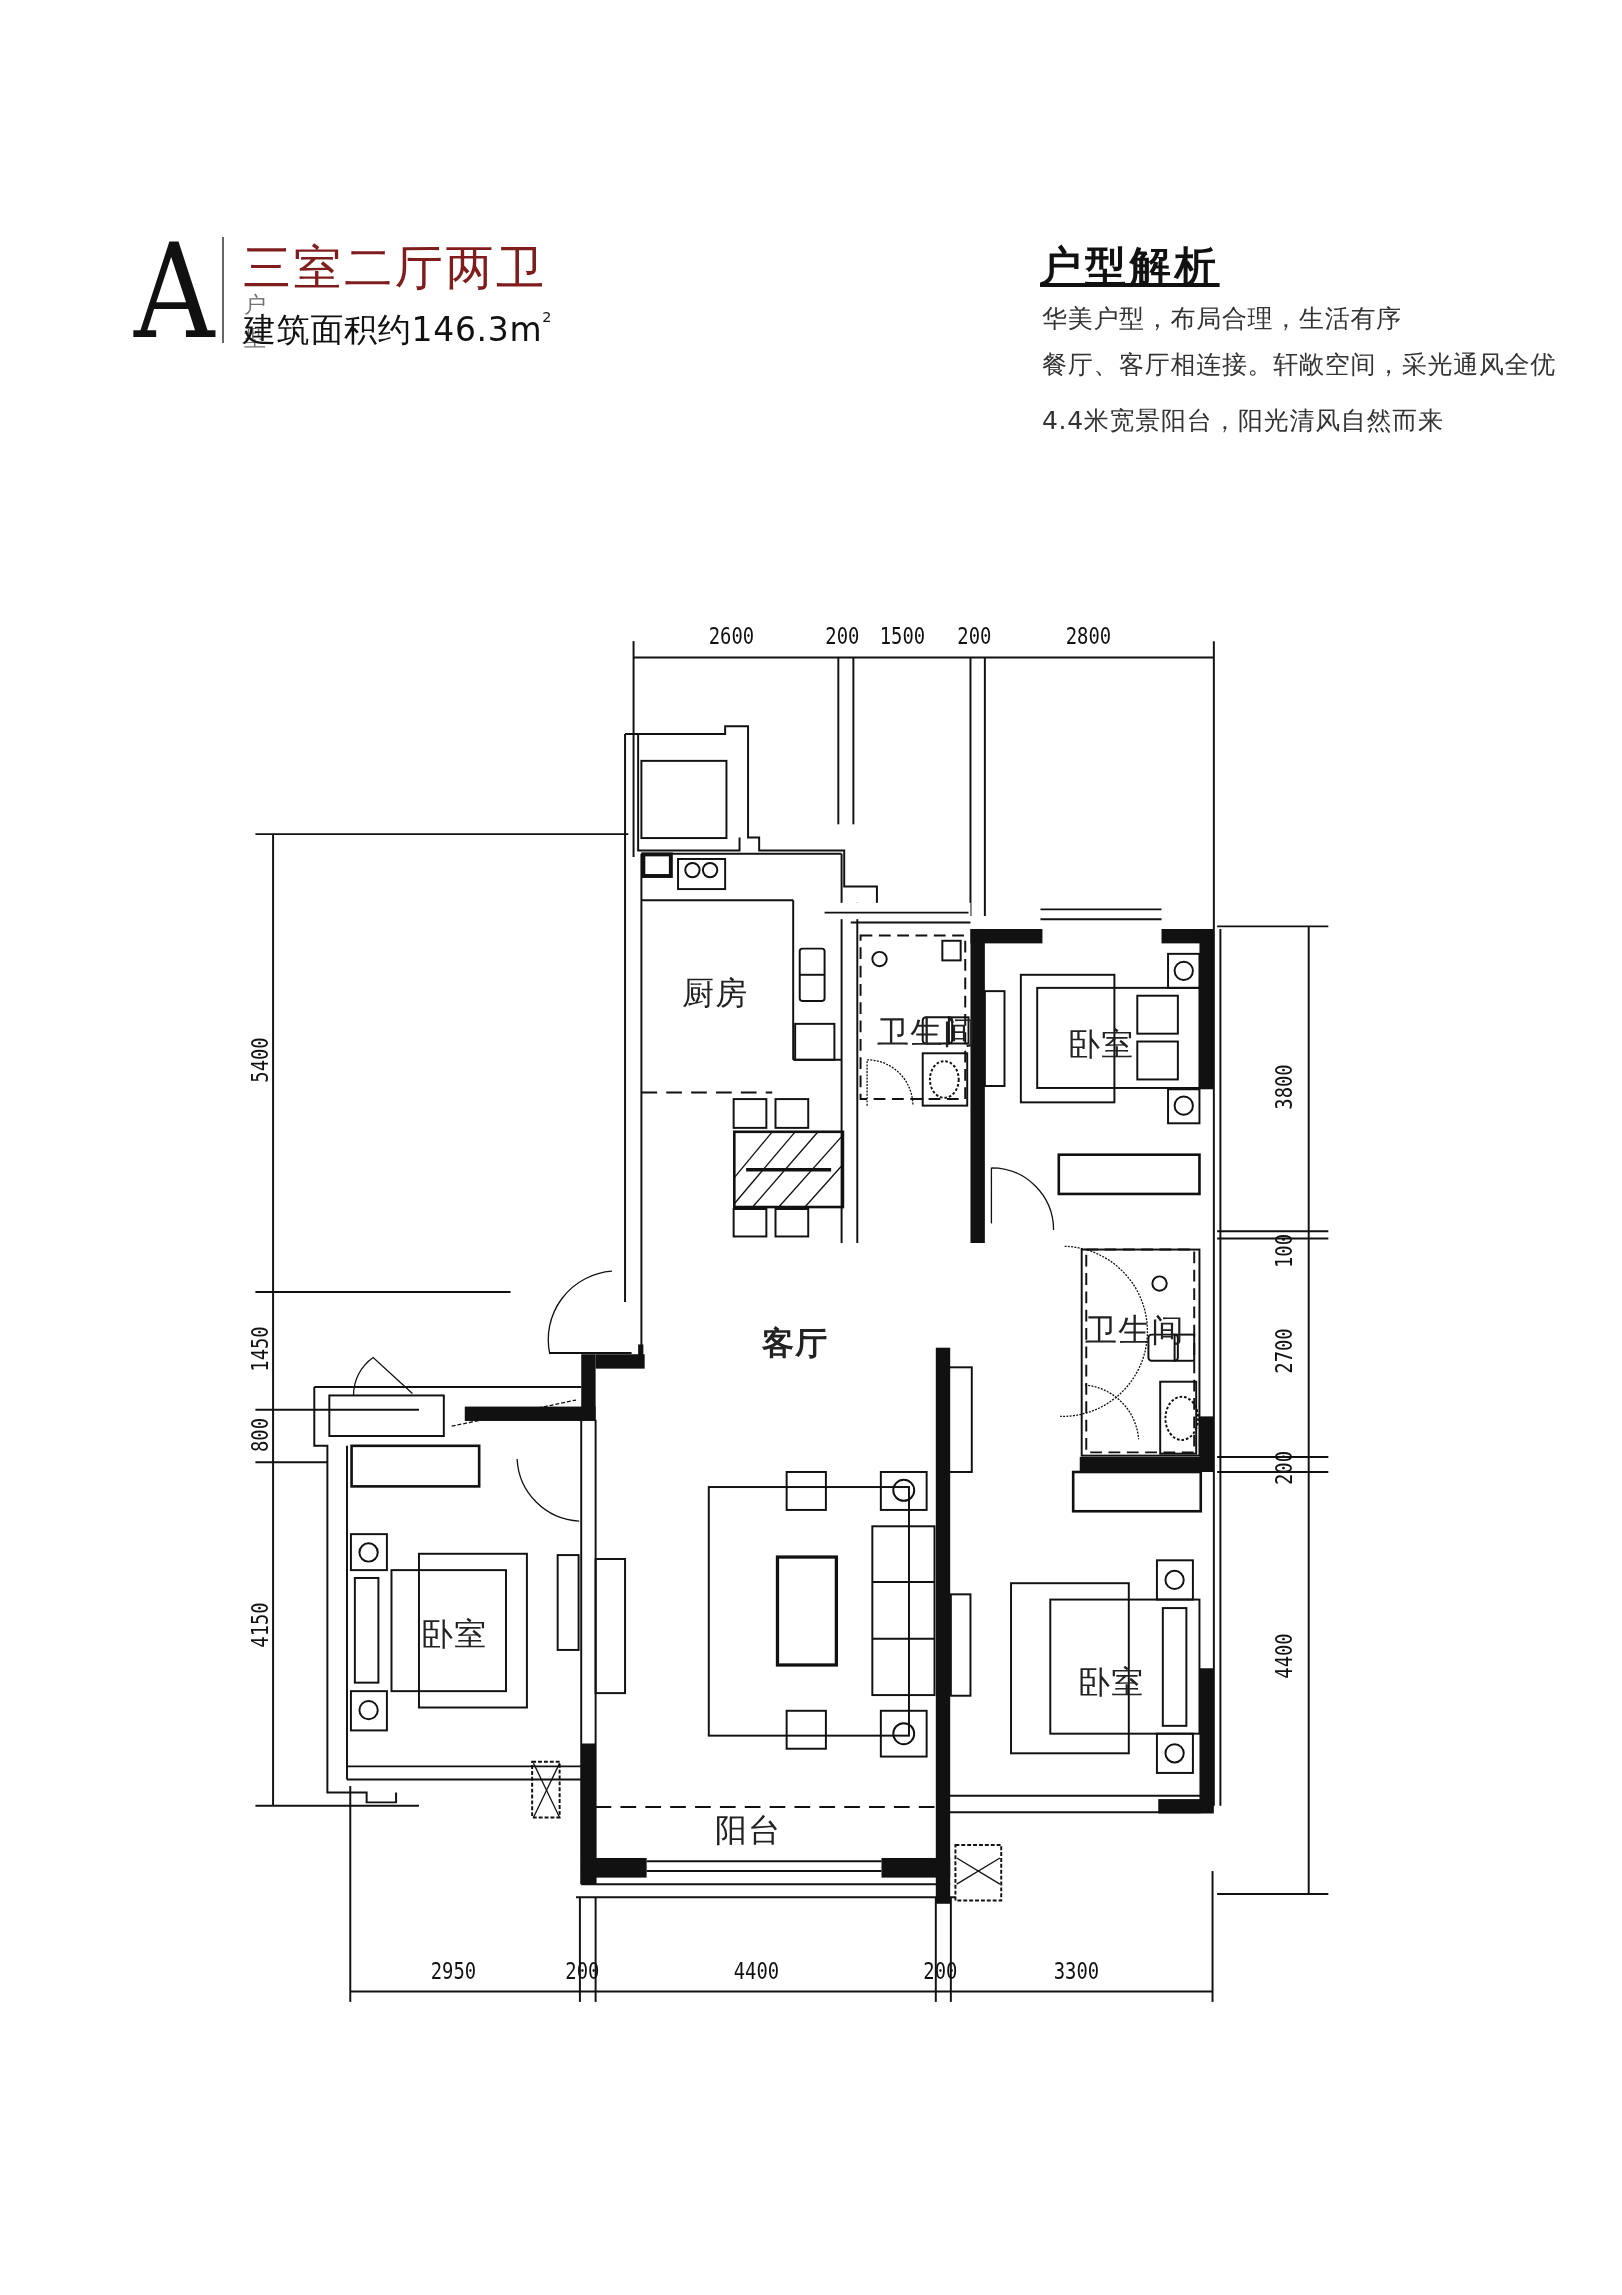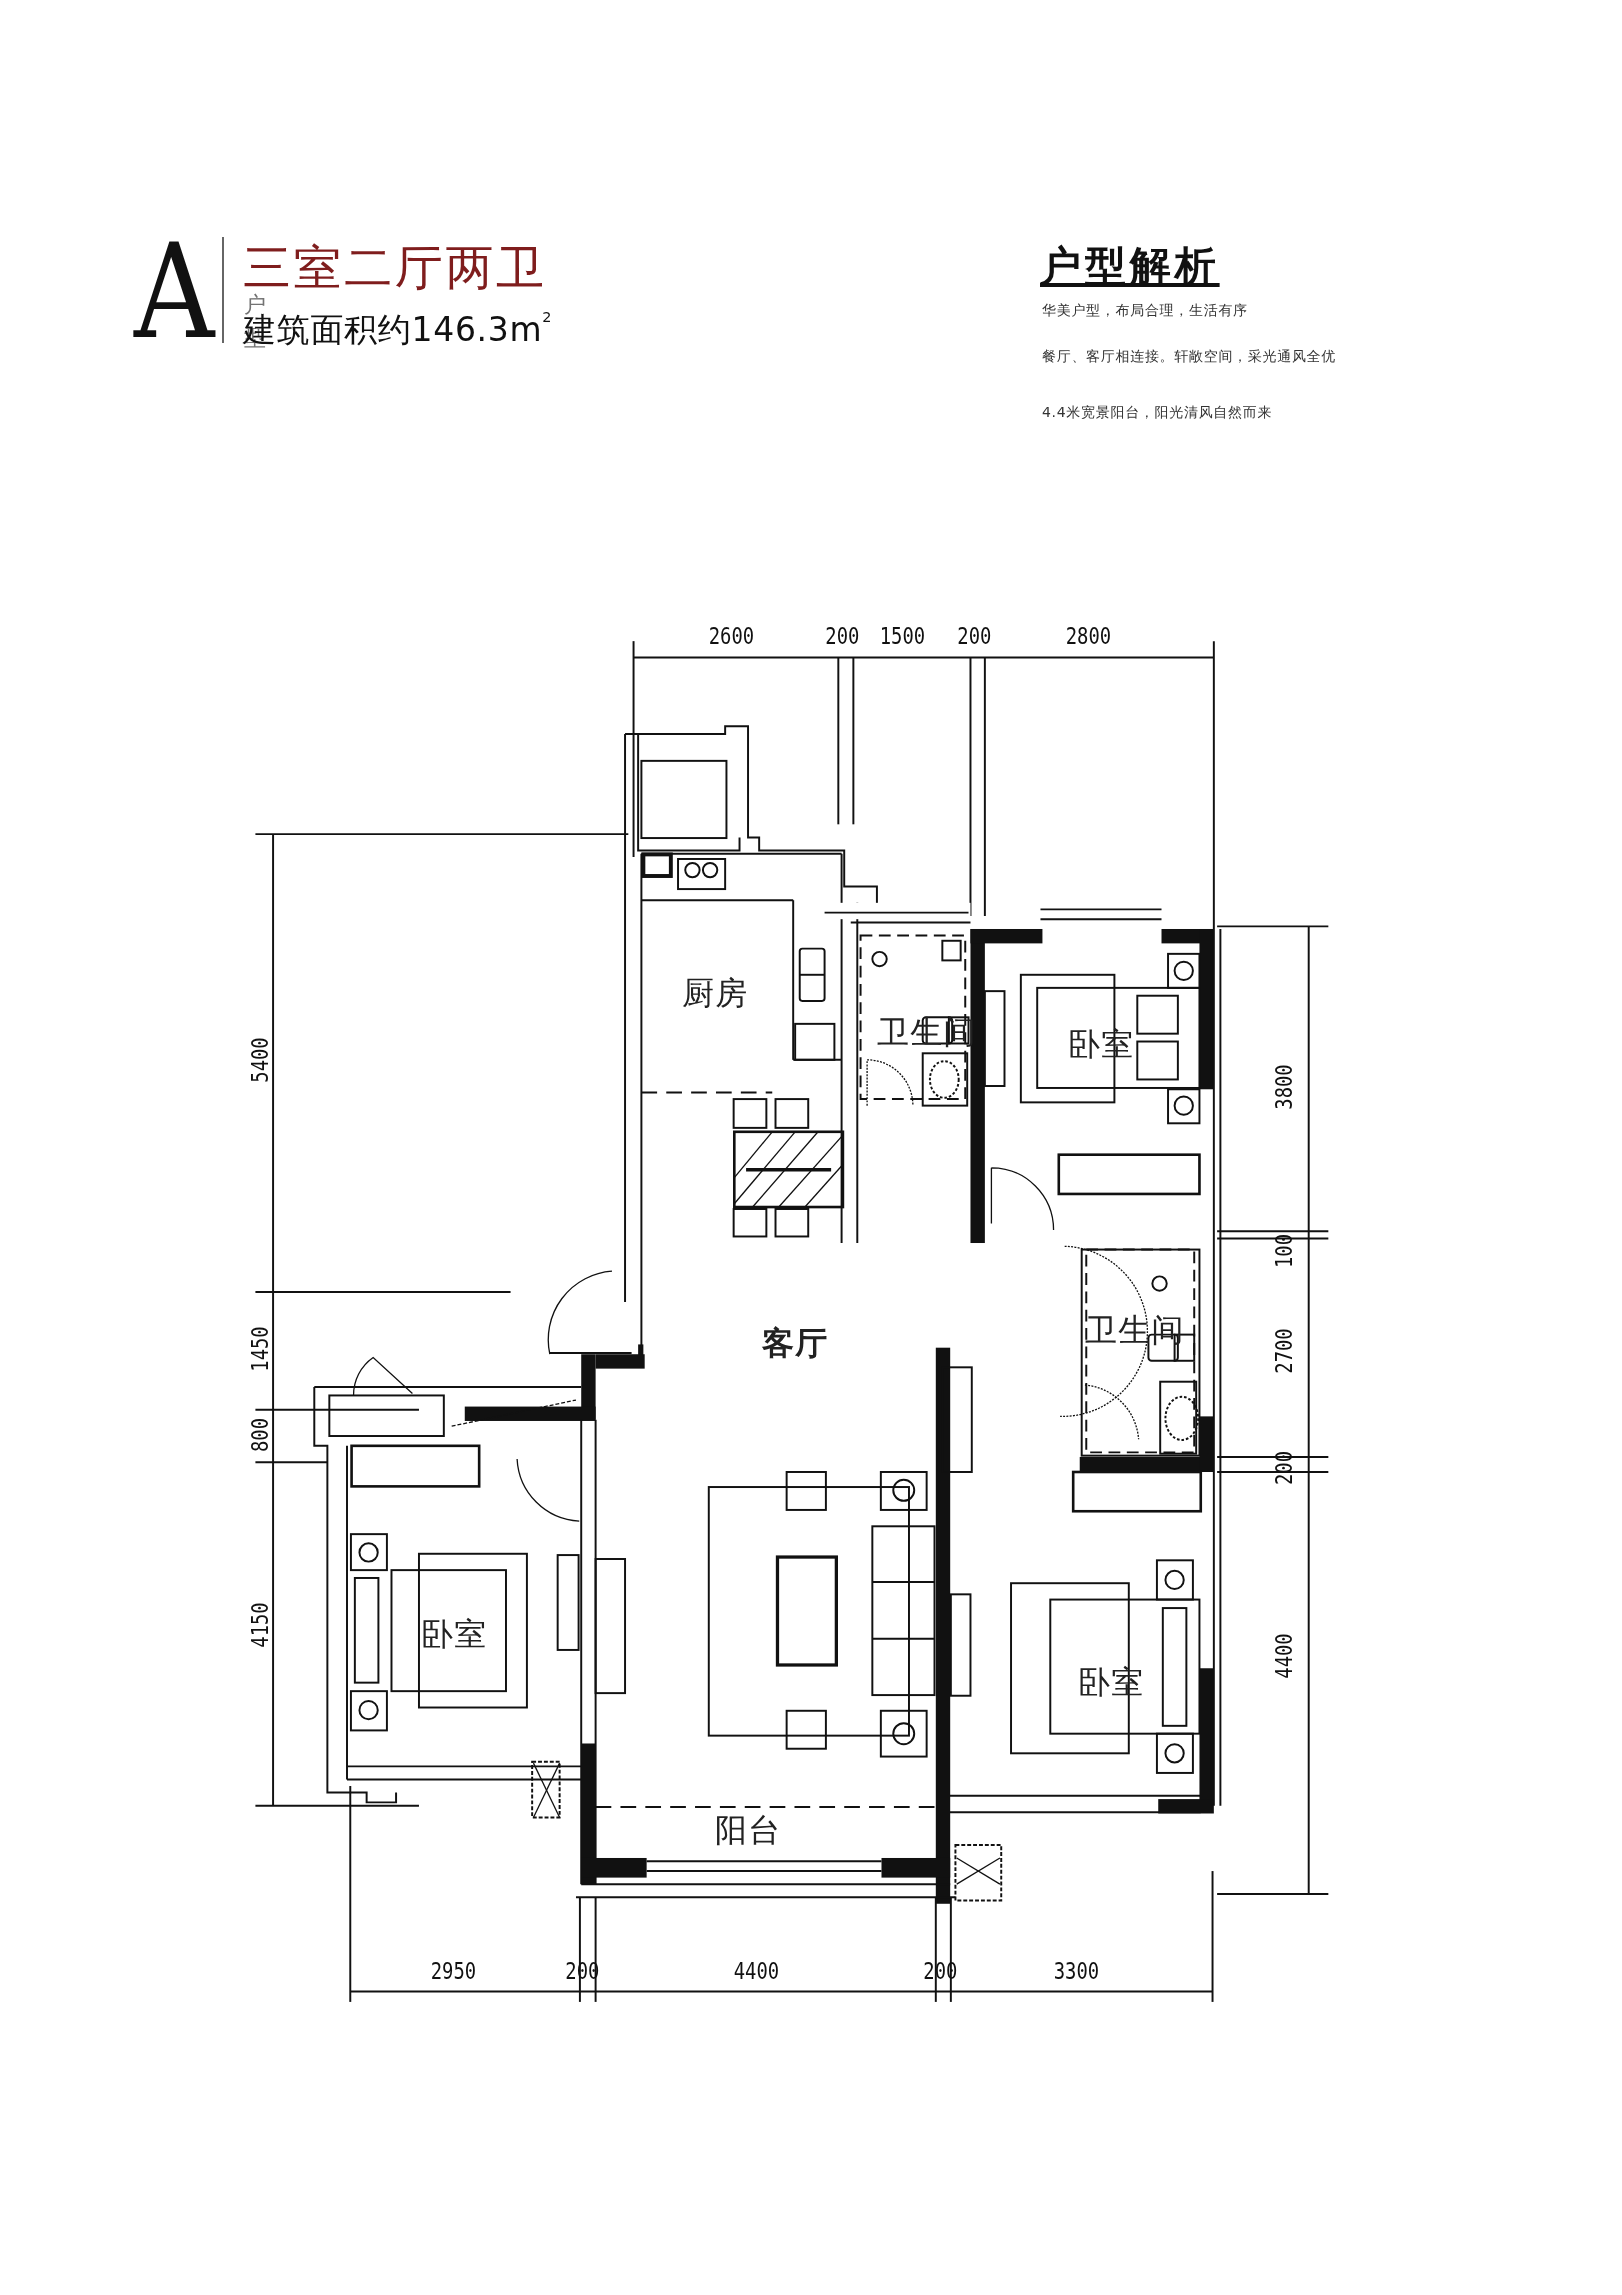--- a/index.html
+++ b/index.html
@@ -4,21 +4,21 @@
 <style>
   html, body { margin: 0; padding: 0; background: #ffffff; }
   body { width: 1623px; height: 2295px; position: relative; overflow: hidden; font-family: "DejaVu Sans", sans-serif; color: #111; }
   .hdr-letter { position: absolute; left: 134px; top: 226px; font-family: "DejaVu Serif", serif; font-size: 131px; line-height: 1; color: #111; transform: scaleX(0.85); transform-origin: left top; }
   .hdr-type { position: absolute; left: 244px; top: 288px; width: 26px; font-size: 22px; line-height: 33px; color: #737373; font-family: "DejaVu Serif", serif; }
   .hdr-divider { position: absolute; left: 222px; top: 237px; width: 2px; height: 106px; background: #666; }
   .hdr-title { position: absolute; left: 243px; top: 236px; font-size: 48px; font-weight: 500; letter-spacing: 2.6px; color: #7f1d1d; }
   .hdr-area { position: absolute; left: 243px; top: 308px; font-size: 33px; color: #111; letter-spacing: 0.7px; }
   .hdr-area sup { font-size: 14.4px; vertical-align: top; position: relative; top: 1.3px; }
   .analysis-title { position: absolute; left: 1040px; top: 239px; font-family: "DejaVu Serif", serif; font-size: 41px; font-weight: bold; letter-spacing: 3.9px; color: #111; text-decoration: underline; }
-  .analysis-line { position: absolute; left: 1042px; font-size: 14px; color: #333; letter-spacing: 0.7px; }
+  .analysis-line { position: absolute; left: 1042px; font-size: 25px; color: #333; letter-spacing: 0.7px; }
   #plan { position: absolute; left: 0; top: 0; width: 1623px; height: 2295px; }
   .room-label { position: absolute; font-size: 32px; color: #222; white-space: nowrap; letter-spacing: 1.3px; }
   .dim { position: absolute; font-family: "DejaVu Sans Mono", monospace; font-size: 23.6px; color: #111; transform: scaleX(0.8); white-space: nowrap; }
   .dim.v { transform: rotate(-90deg) scaleX(0.8); transform-origin: center center; }
 </style>
 </head>
 <body>
 
 <div class="hdr-letter">A</div>
 <div class="hdr-type">户型</div>

